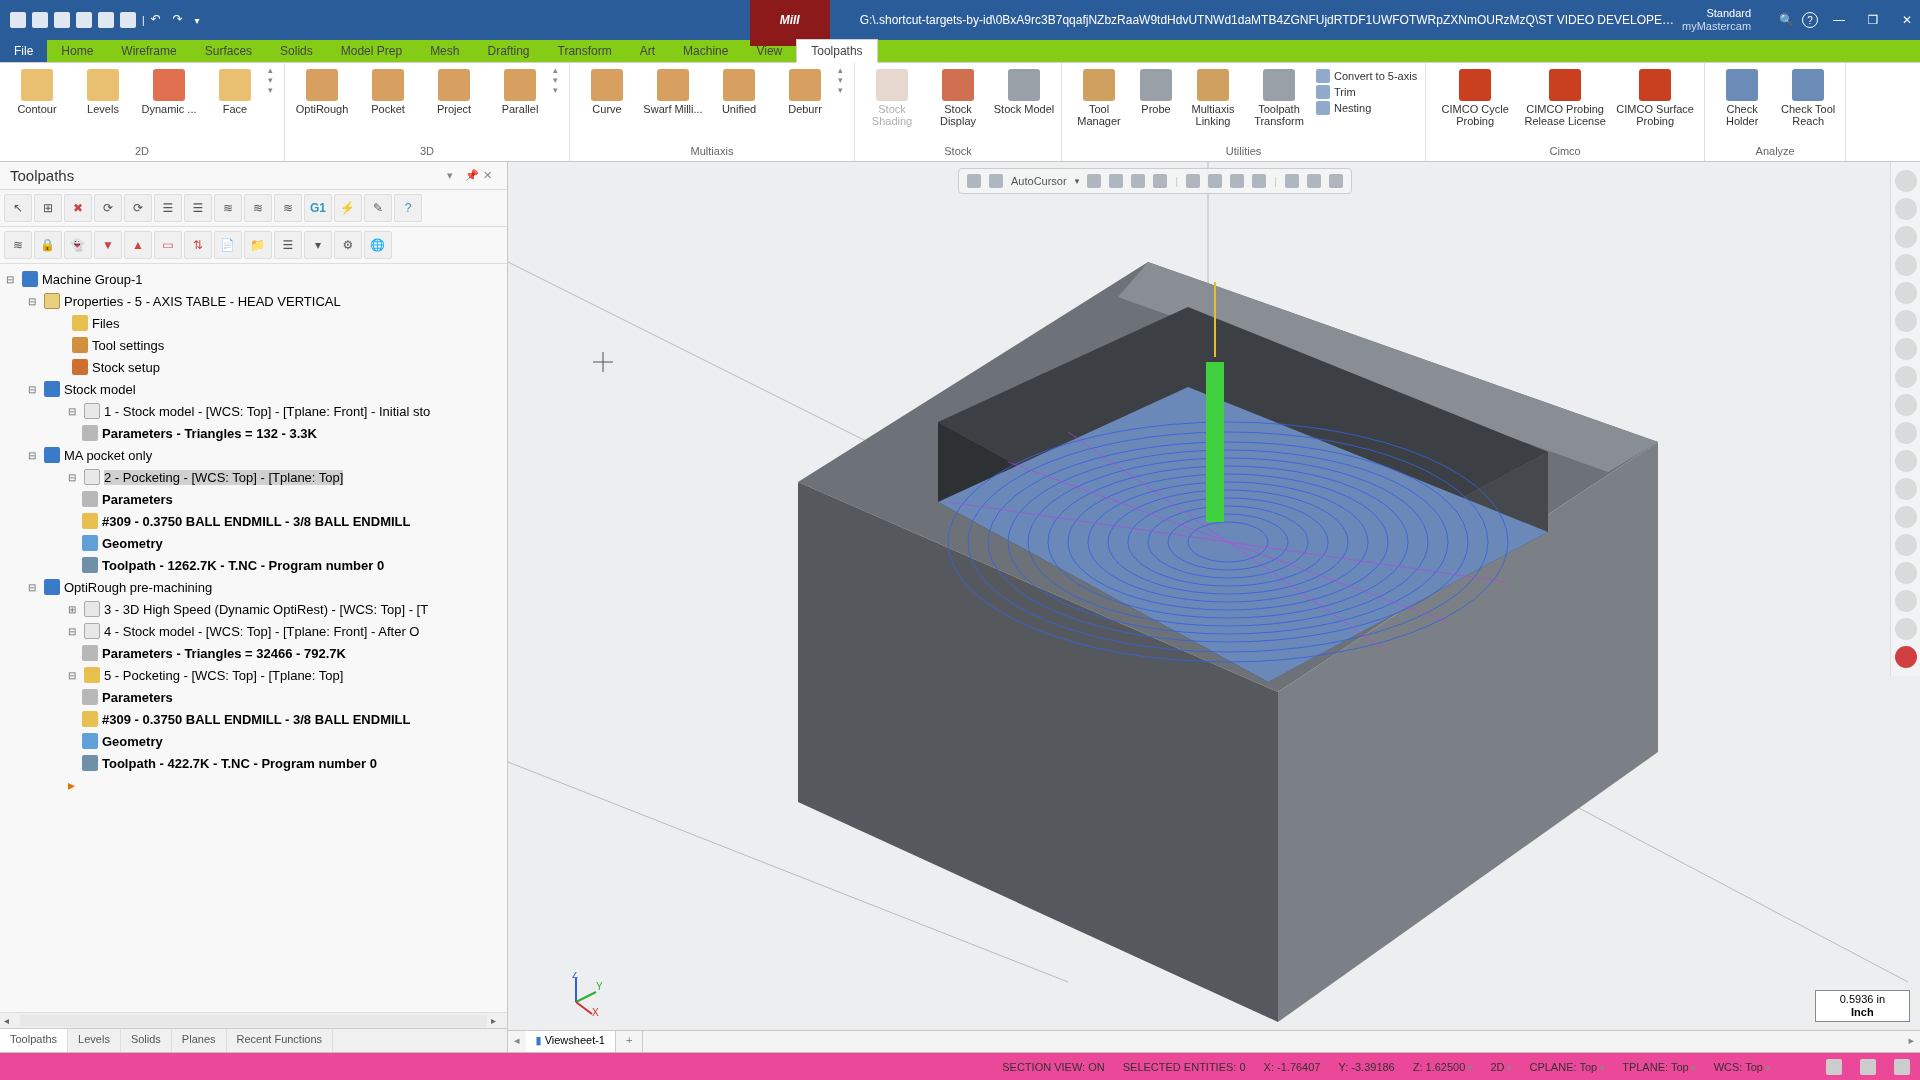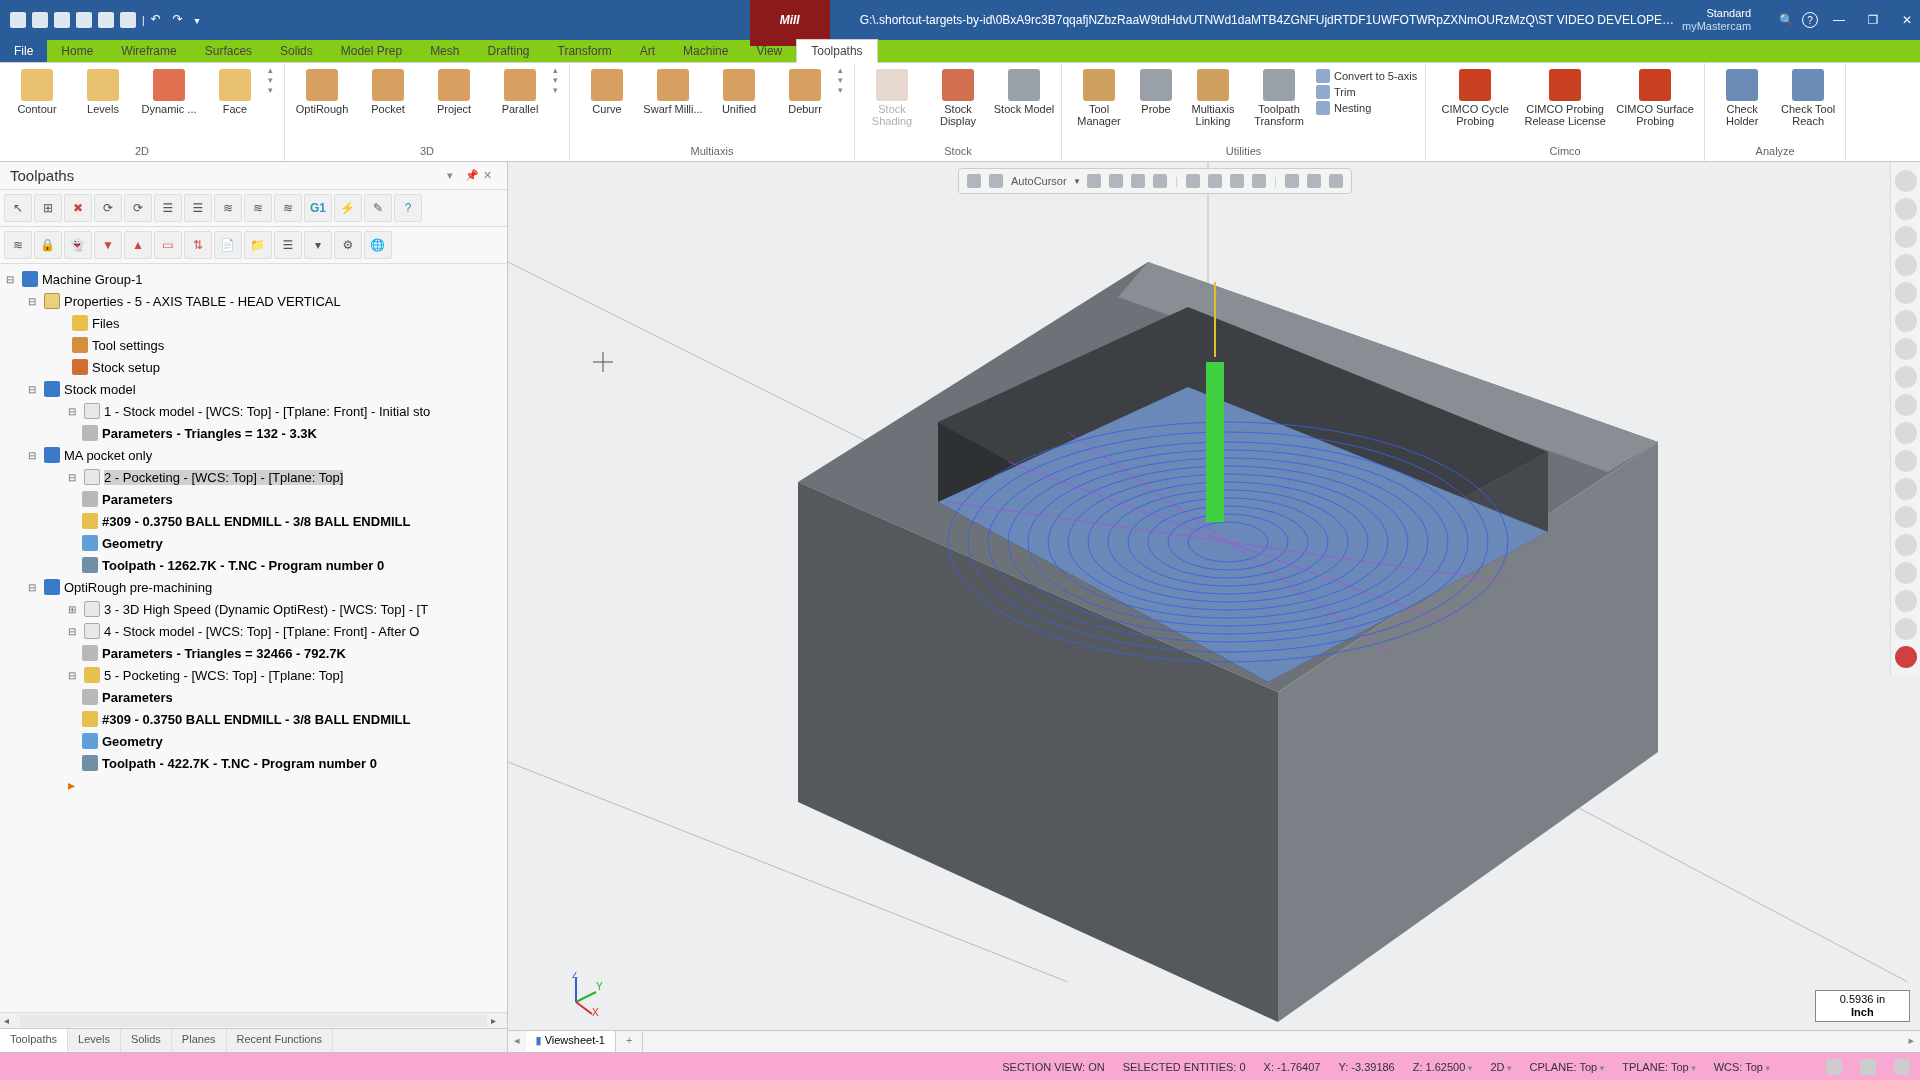--- a/index.html
+++ b/index.html
@@ -66,21 +66,21 @@
 .mini-icon { width:14px; height:14px; background:#b0b6be; border-radius:2px; }
 .scale-box { position:absolute; bottom:30px; right:10px; border:1px solid #888; background:#fff; padding:2px 24px; font-size:11px; text-align:center; line-height:13px; }
 .gnomon { position:absolute; bottom:40px; left:50px; width:40px; height:40px; }
 .view-tabs { position:absolute; bottom:0; left:0; right:0; height:22px; border-top:1px solid #c8c8c8; background:#f4f4f4; display:flex; font-size:11px; }
 .view-tab { padding:3px 10px; background:#fff; border-right:1px solid #ccc; }
 .view-tab.plus { background:#f4f4f4; color:#888; }
 .right-sidebar { position:absolute; top:0; right:0; width:30px; background:rgba(245,245,245,0.7); display:flex; flex-direction:column; gap:6px; padding:8px 4px; border-left:1px solid #ddd; }
 .right-sidebar-btn { width:22px; height:22px; background:rgba(180,180,180,0.4); border-radius:11px; }
 
 
-.statusbar { position:absolute; bottom:0; left:0; right:0; height:28px; background:#f9a8d4; border-top:1px solid #c0c0c0; display:flex; align-items:center; font-size:11px; color:#333; padding:0 10px; gap:18px; }
+.statusbar { position:absolute; bottom:0; left:0; right:0; height:28px; background:#ec4899; border-top:1px solid #c0c0c0; display:flex; align-items:center; font-size:11px; color:#333; padding:0 10px; gap:18px; }
 .statusbar .spacer { flex:1; }
 .statusbar .sb-item { white-space:nowrap; }
 .sb-dd::after { content:" ▾"; color:#888; font-size:9px; }
 </style>
 </head>
 <body>
 
 <div class="titlebar">
   <div class="qat">
     <div class="qat-btn"></div>

